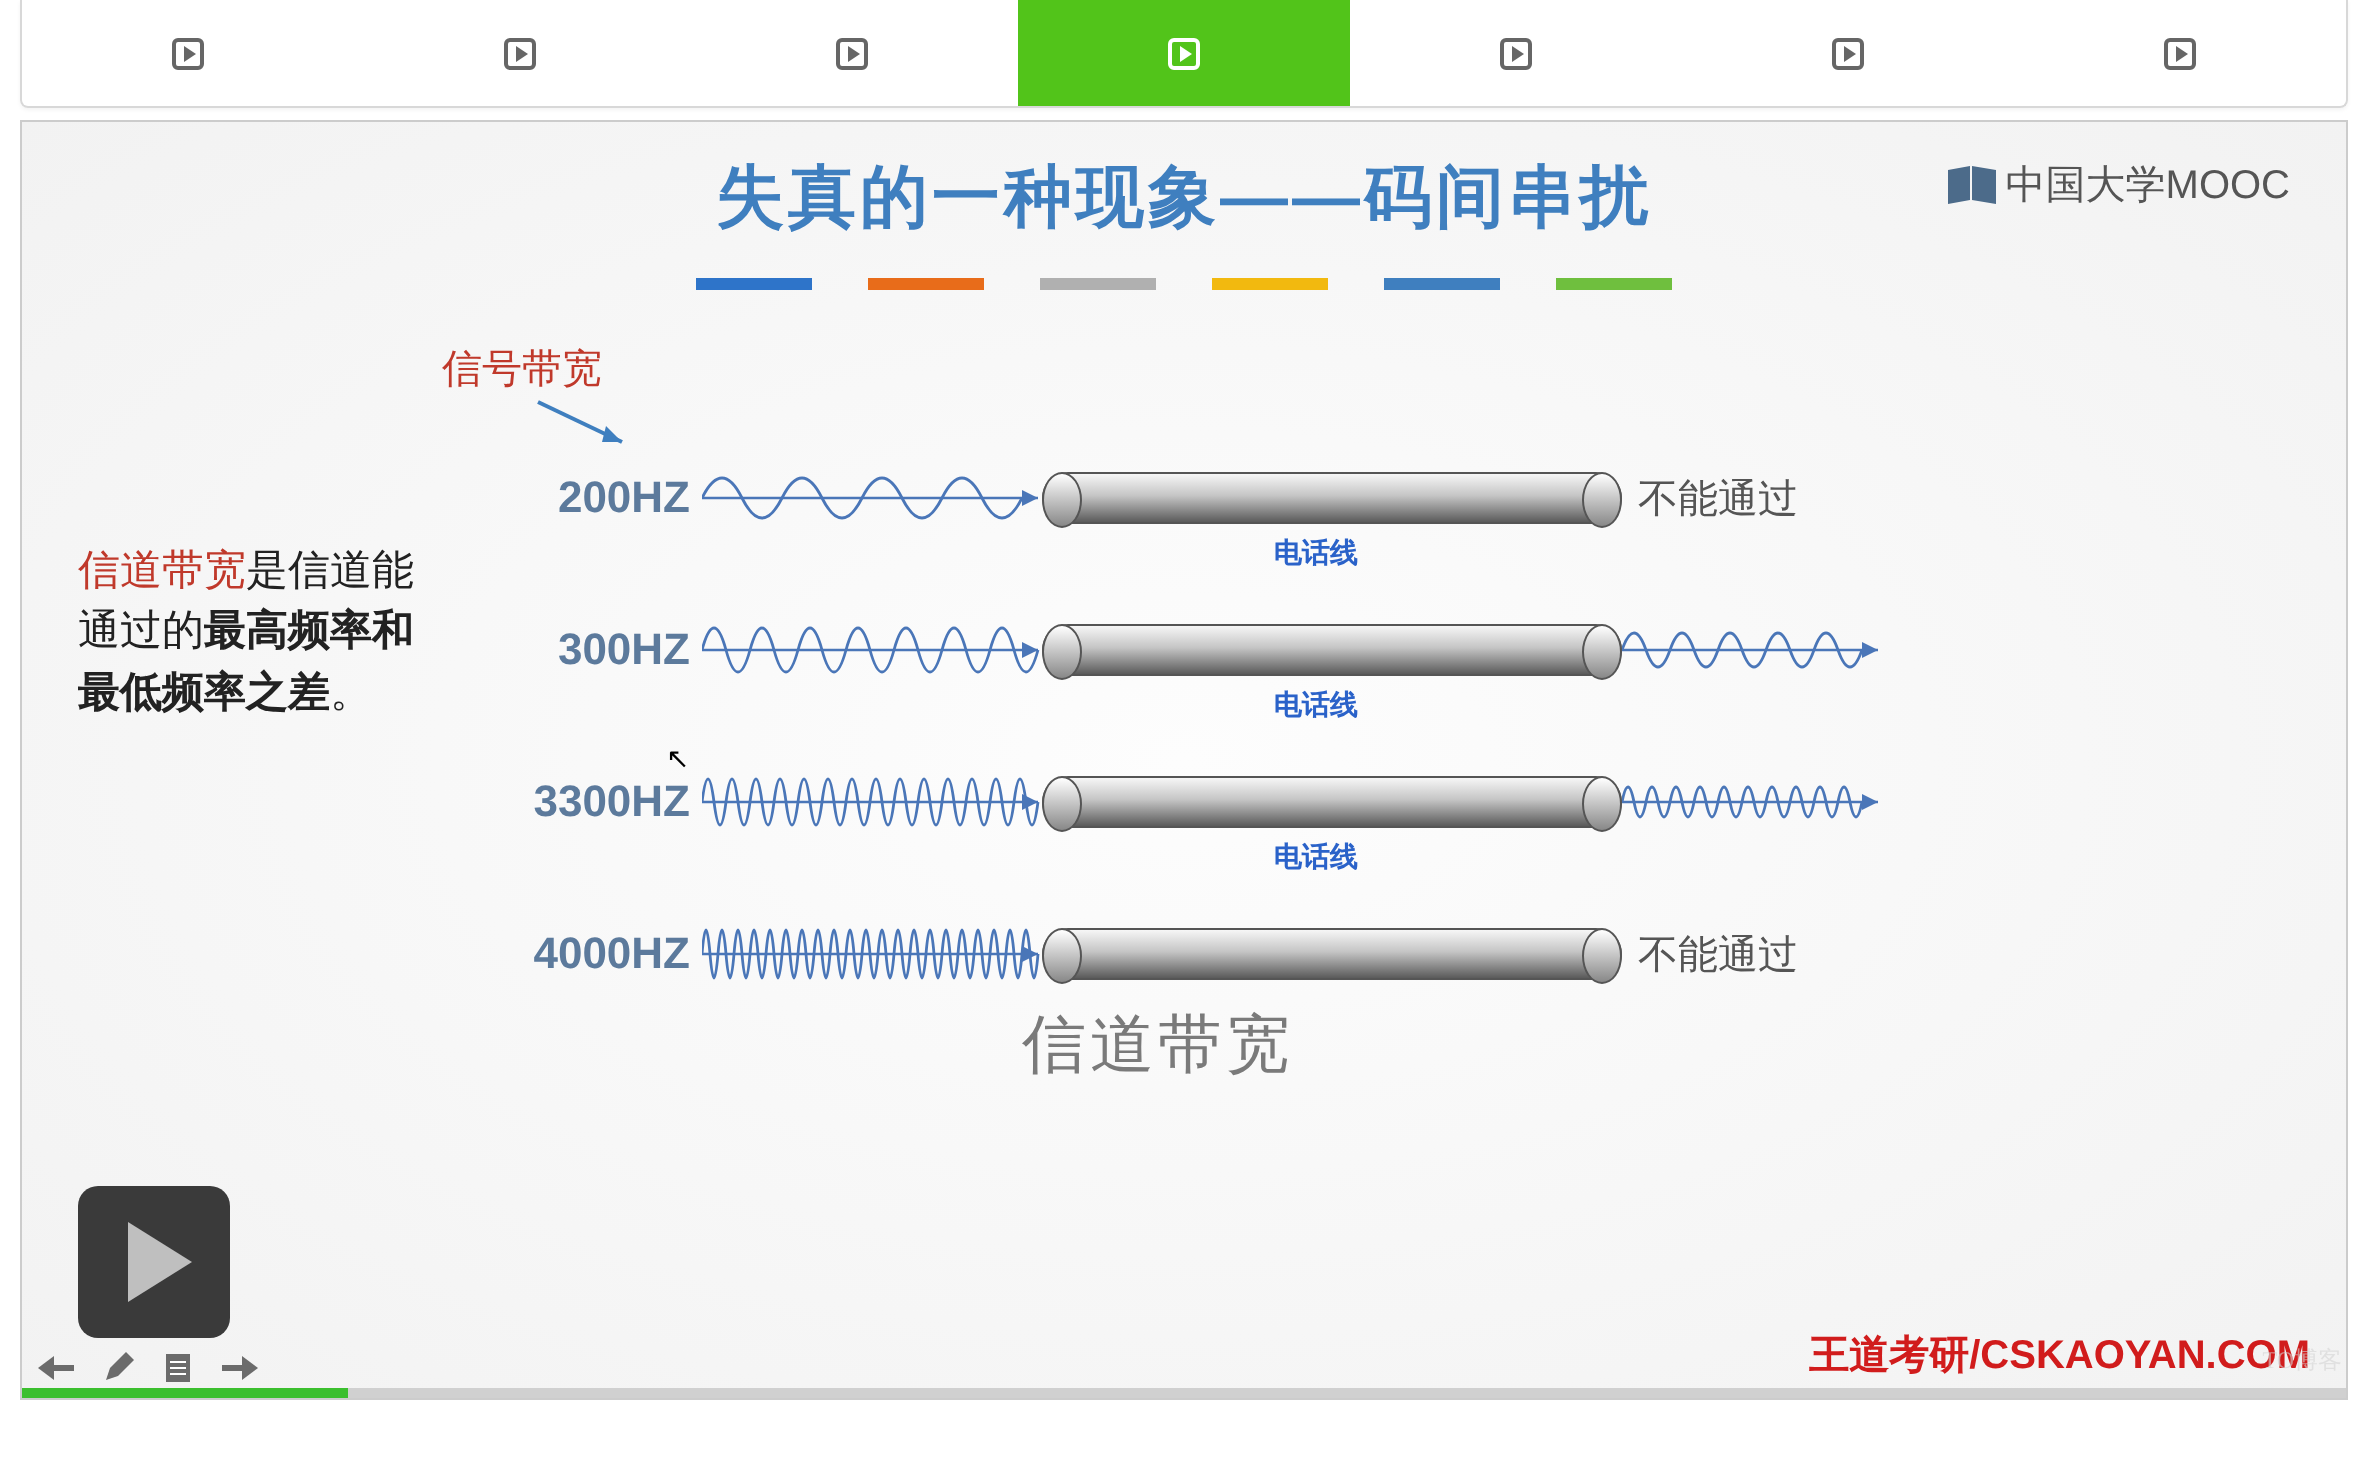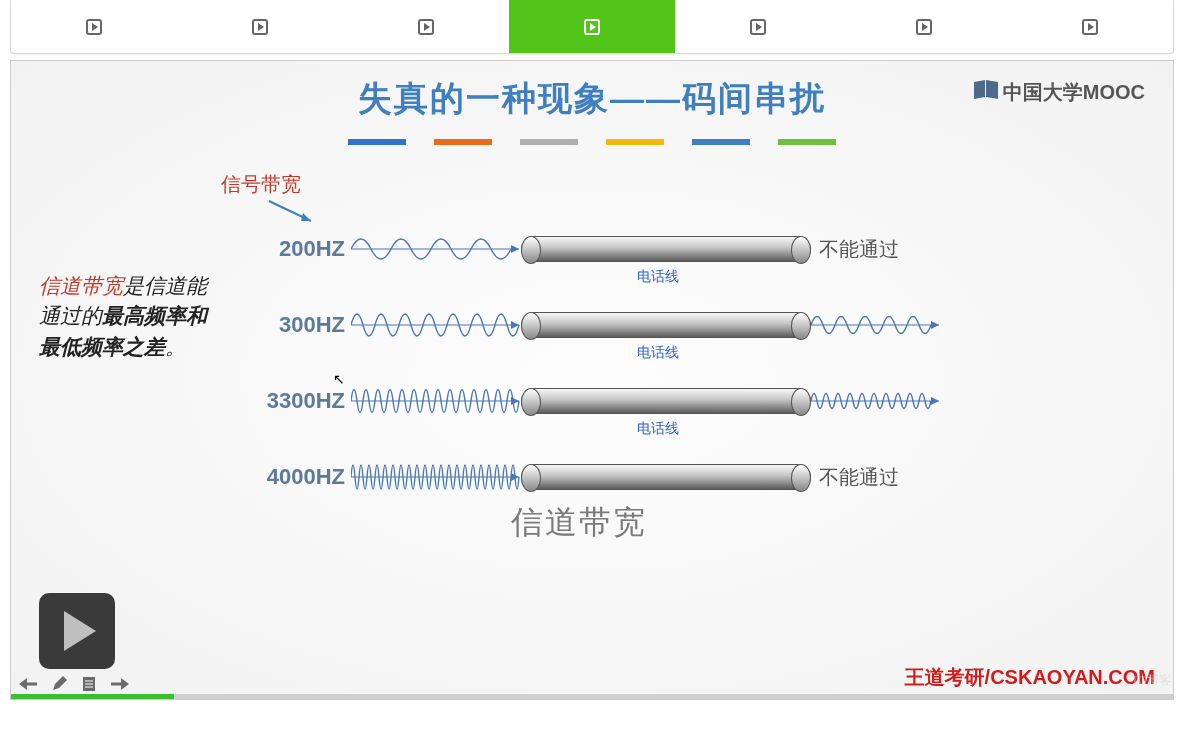--- a/index.html
+++ b/index.html
@@ -11,43 +11,43 @@
   .tab.active { background:#52c41a; }
   .tab.active::before, .tab.active::after { content:""; position:absolute; top:0; width:0; height:0; border-top:27px solid #fff; border-bottom:27px solid #fff; }
   .tab.active .playicon { border-color:#fff; }
   .tab.active .tri { border-left-color:#fff; }
   .playicon { width:16px; height:16px; border:2px solid #666; border-radius:3px; display:flex; align-items:center; justify-content:center; }
   .tri { width:0; height:0; border-top:4px solid transparent; border-bottom:4px solid transparent; border-left:6px solid #666; margin-left:2px; }
 
   
   .slide-wrap { width:1164px; margin:6px auto 0; border:1px solid #ccc; height:640px; position:relative; background:radial-gradient(ellipse at center,#fdfdfd 0%,#f2f2f2 100%); overflow:hidden; }
 
-  .mooc { position:absolute; top:18px; right:28px; display:flex; color:#555; font-size:20px; font-weight:bold; }
+  .mooc { position:absolute; top:18px; right:28px; display:flex; align-items:center; color:#555; font-size:20px; font-weight:normal; }
   .mooc svg { margin-right:4px; }
 
   .title { position:absolute; top:15px; left:0; right:0; text-align:center; font-size:34px; color:#3f7fbf; font-weight:600; letter-spacing:2px; }
   .bars { position:absolute; top:78px; left:0; right:0; display:flex; justify-content:center; gap:28px; }
   .bars span { width:58px; height:6px; display:block; }
 
   .label-top { position:absolute; top:110px; left:210px; color:#c0392b; font-size:20px; }
   .arrow-top { position:absolute; top:138px; left:256px; width:50px; height:26px; }
 
-  .leftbox { position:absolute; top:210px; left:28px; width:180px; font-size:21px; line-height:1.45; color:#222;font-style:italic; }
+  .leftbox { position:absolute; top:210px; left:28px; width:180px; font-size:21px; line-height:1.45; color:#222; }
   .leftbox .red { color:#c0392b; }
   .leftbox .bold { font-weight:700; }
 
   .rows { position:absolute; top:150px; left:240px; right:100px; }
   .row { position:relative; height:76px; display:flex; align-items:center; }
   .hz { width:100px; text-align:right; font-size:22px; font-weight:600; color:#5c7a9c; padding-right:6px; }
   .wave { width:170px; height:50px; }
   .pipe { width:290px; height:26px; background:linear-gradient(to bottom,#f6f6f6 0%,#c5c5c5 45%,#5b5b5b 100%); border:1px solid #555; border-radius:13px; position:relative; }
   .pipe::before,.pipe::after { content:""; position:absolute; top:-1px; width:18px; height:26px; border:1px solid #555; border-radius:50%; background:linear-gradient(to bottom,#fff,#888); }
   .pipe::before { left:-1px; }
   .pipe::after { right:-1px; }
-  .pipelbl { position:absolute; top:32px; left:40%; font-size:14px; color:#2a62c9; font-weight:400; }
+  .pipelbl { position:absolute; top:32px; left:40%; font-size:14px; color:#2a62c9; font-weight:700; }
   .waveout { width:130px; height:50px; }
   .outtxt { margin-left:8px; font-size:20px; color:#555; white-space:nowrap; }
 
   .bigcap { position:absolute; top:440px; left:500px; font-size:32px; color:#7a7a7a; letter-spacing:2px; }
 
   .cursor { position:absolute; top:310px; left:322px; font-size:14px; color:#000; pointer-events:none; }
 
   .credit { position:absolute; bottom:8px; right:18px; color:#d11c1c; font-size:20px; font-weight:600; }
   .watermark { position:absolute; bottom:10px; right:2px; color:#d5d5d5; font-size:12px; writing-mode:horizontal-tb; opacity:.6;font-family:Liberation Serif, serif; }
 

